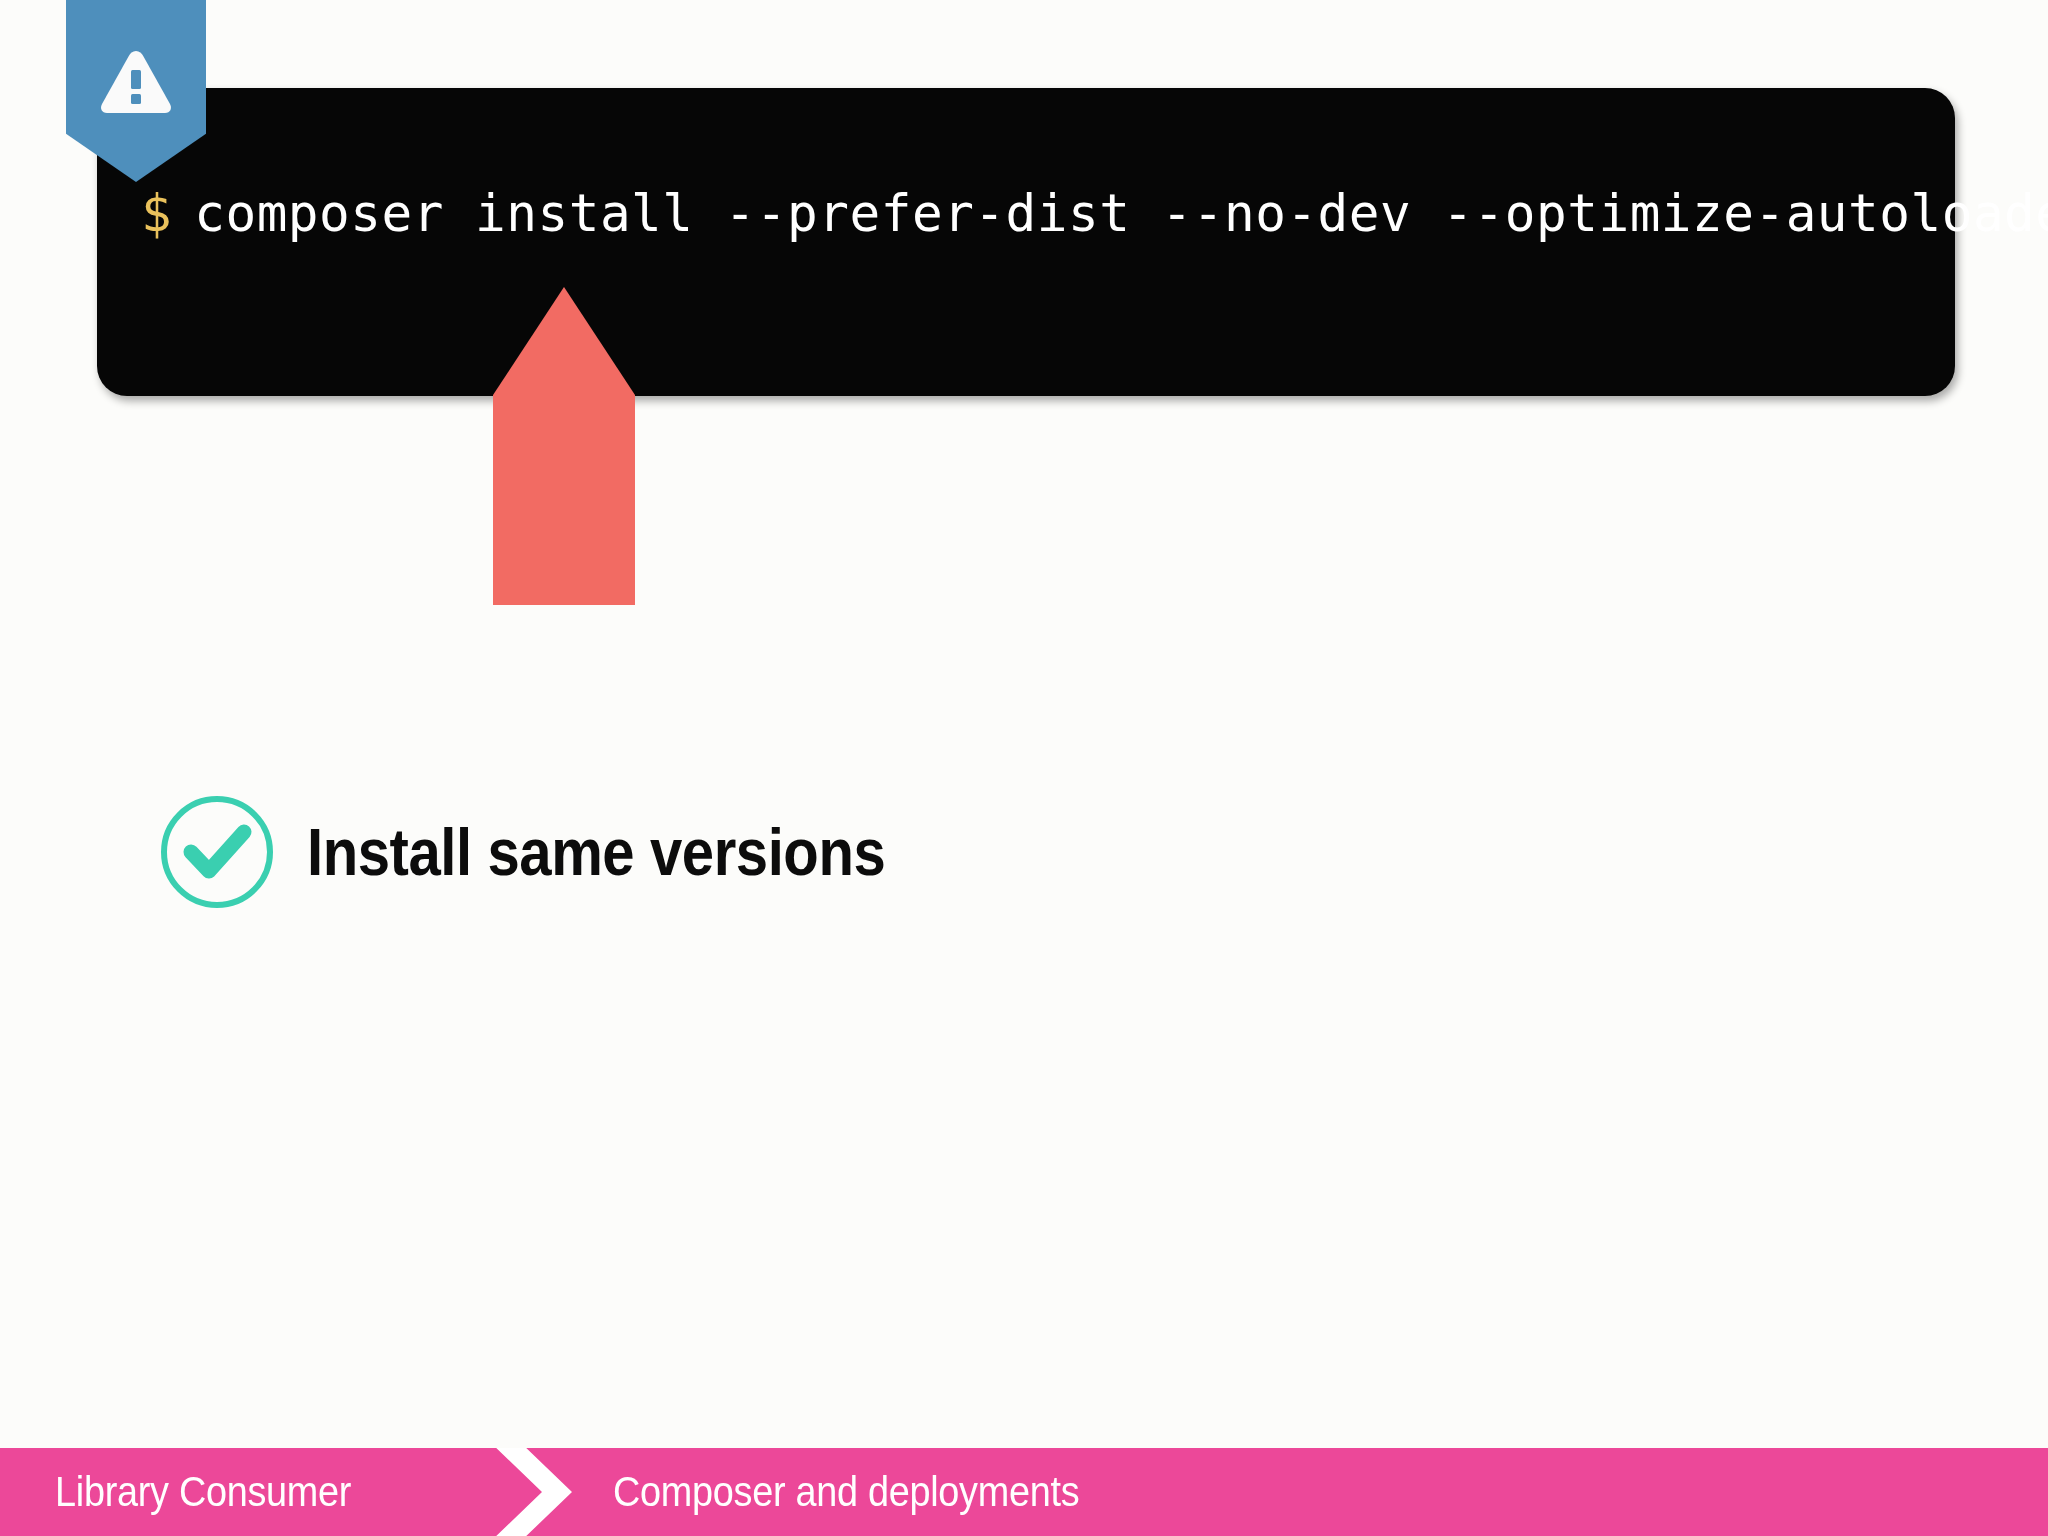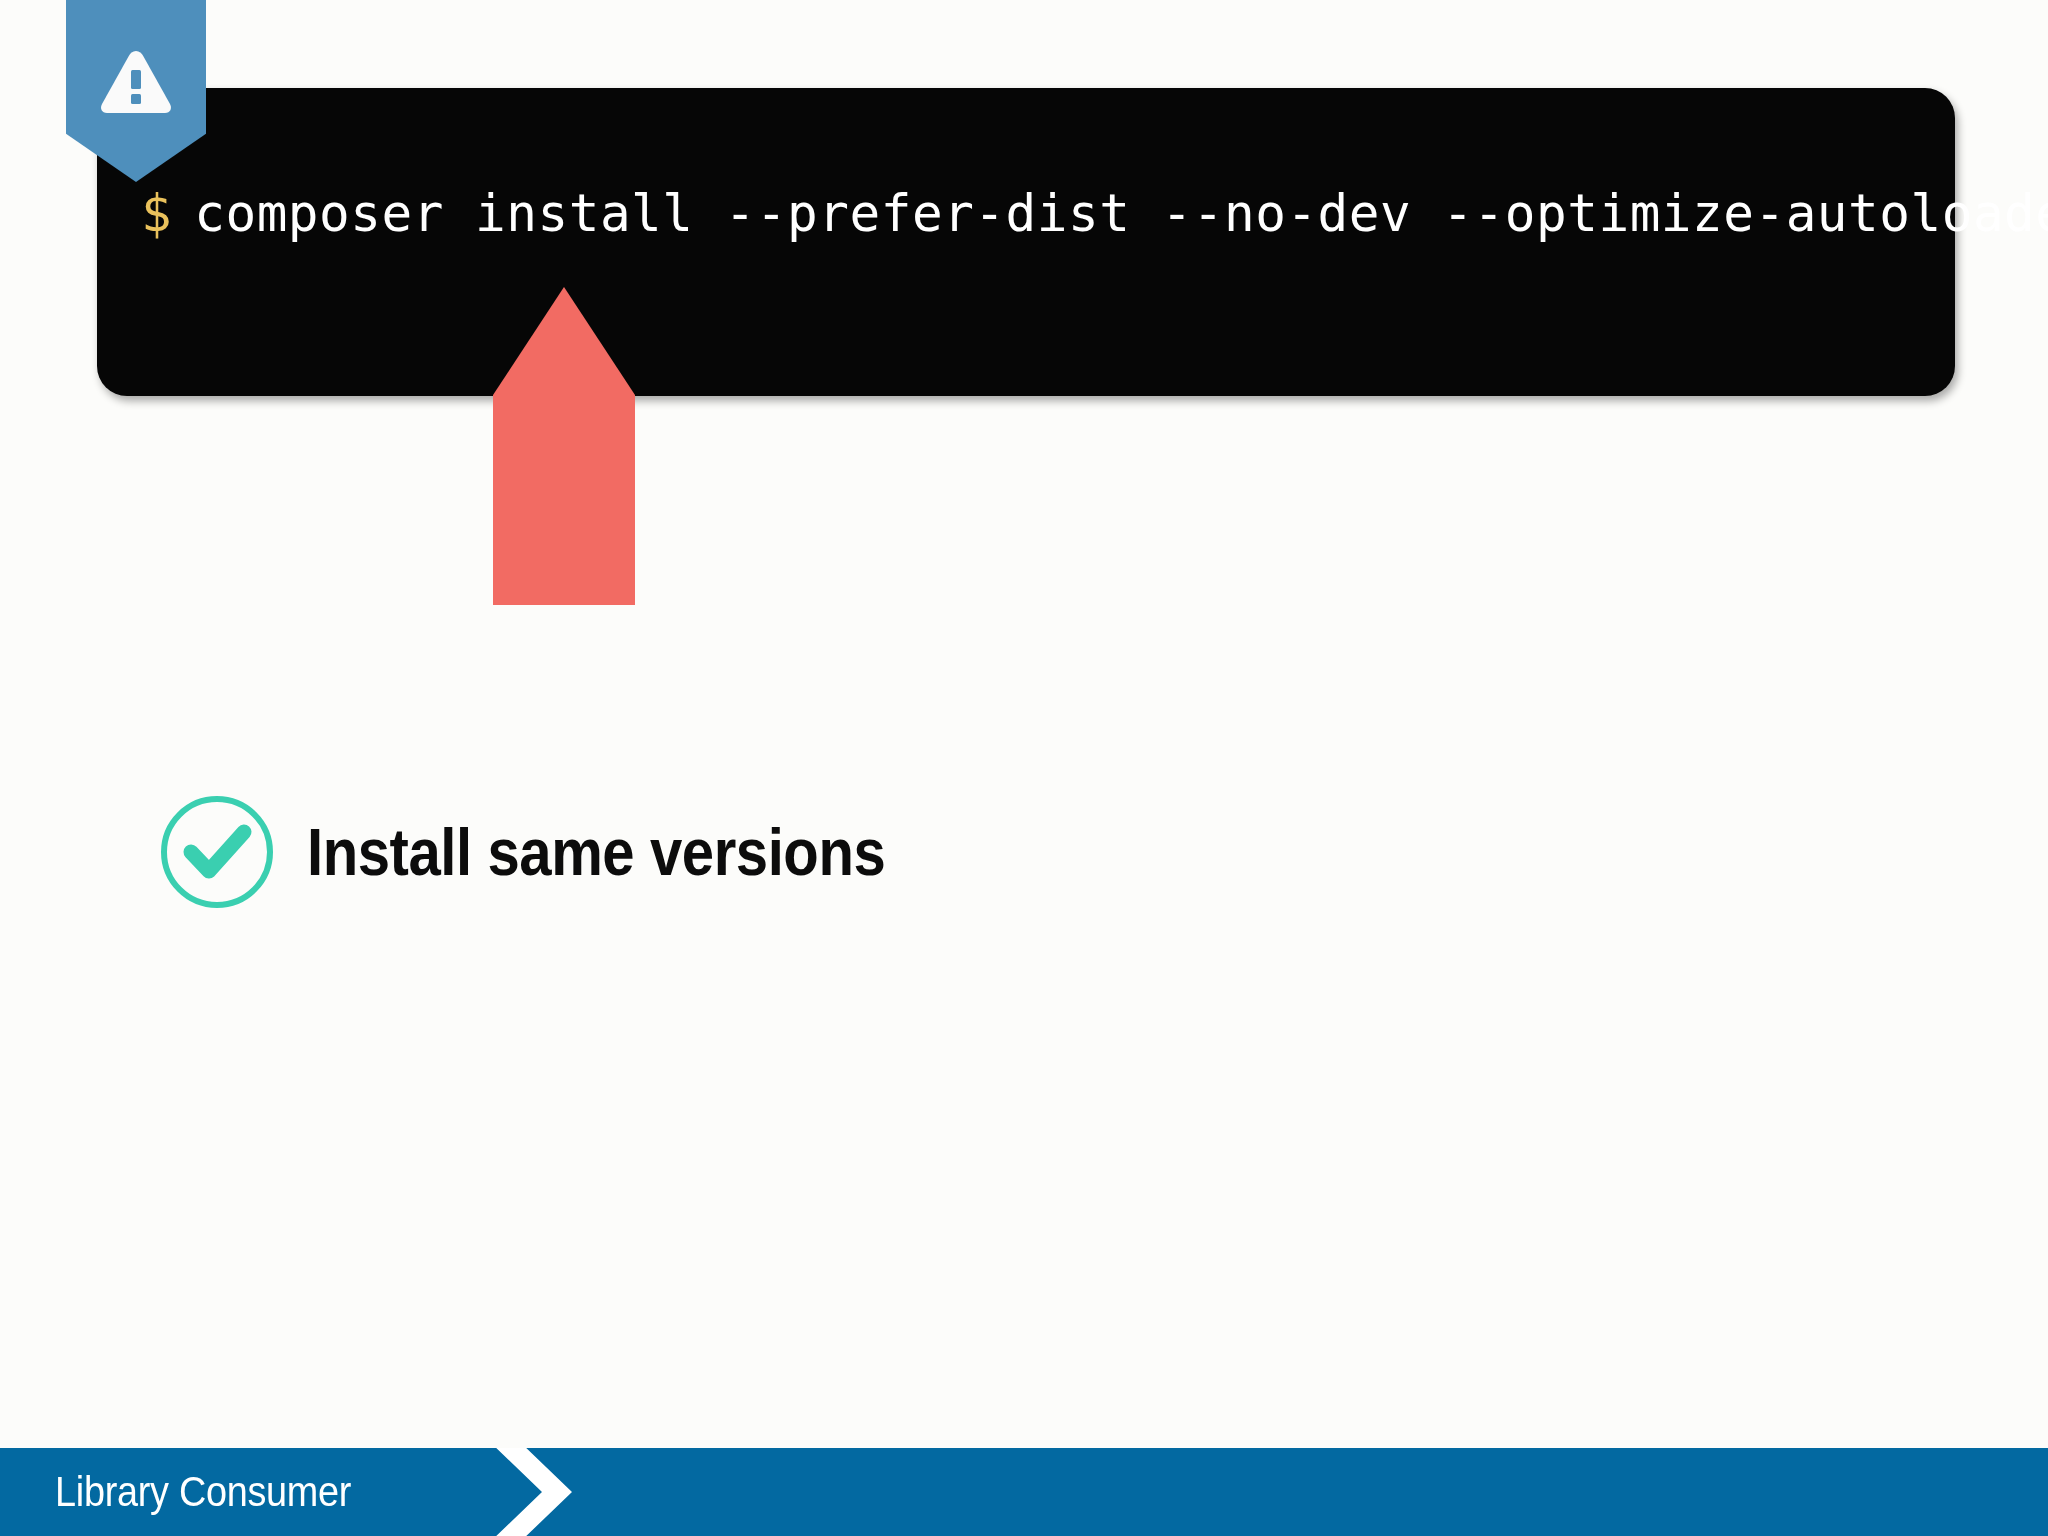--- a/index.html
+++ b/index.html
@@ -116,21 +116,21 @@
     white-space: nowrap;
   }
 
   
   .footer {
     position: absolute;
     left: 0;
     bottom: 0;
     width: 2048px;
     height: 88px;
-    background: #0369a1;
+    background: #ec4899;
     overflow: hidden;
   }
   .footer-seg {
     position: absolute;
     top: 0;
     height: 88px;
     display: flex;
     align-items: center;
     color: #FFFFFF;
     font-family: "Liberation Sans Narrow", "Liberation Sans", sans-serif;
@@ -187,15 +187,18 @@
 
   </div>
 
   <div class="footer">
     <div class="footer-seg seg-left">
       <span class="footer-text">Library Consumer</span>
     </div>
     <svg class="chev" viewBox="0 0 98 88">
       <path class="chev-fill" d="M0 -6 L52 44 L0 94 L30 94 L82 44 L30 -6 Z"></path>
     </svg>
+    <div class="footer-seg seg-right">
+      <span class="footer-text">Composer and deployments</span>
+    </div>
   </div>
 
 </div>
 
 </body></html>

